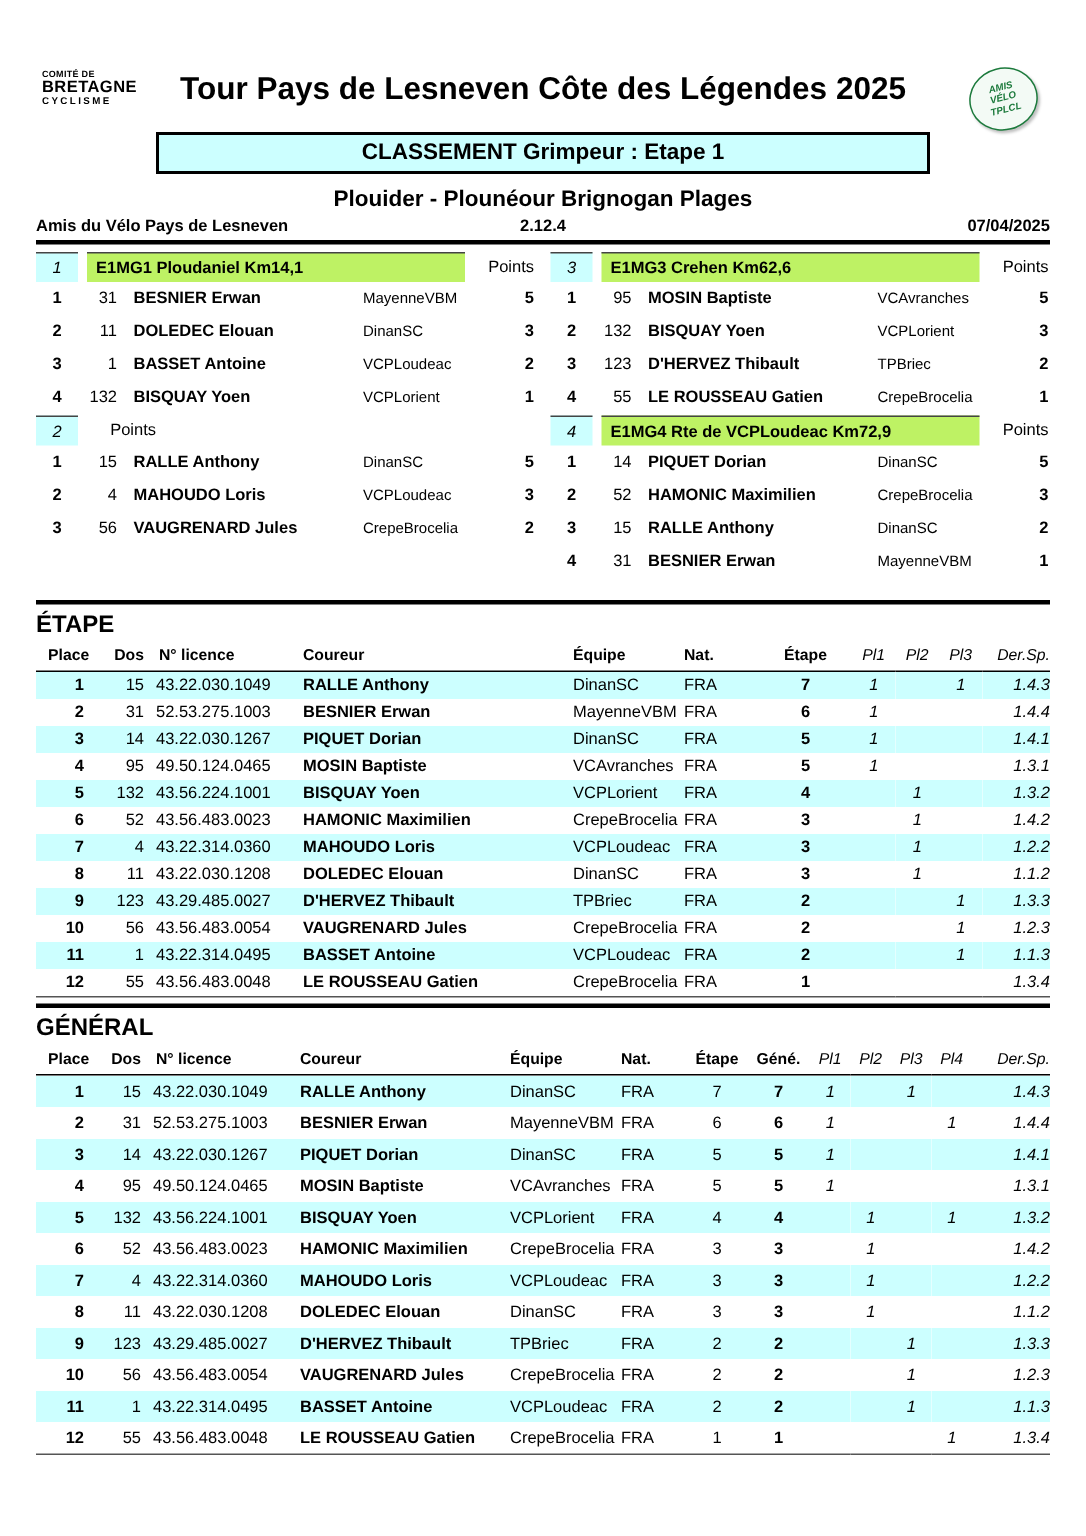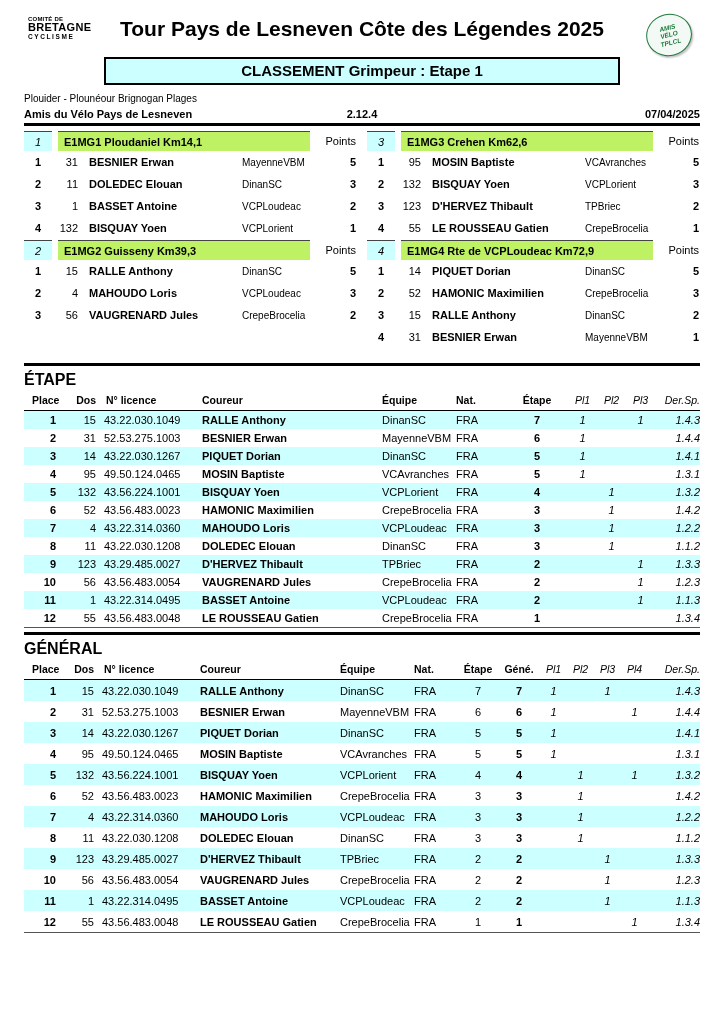--- a/index.html
+++ b/index.html
@@ -4,42 +4,42 @@
 <title>Classement Grimpeur</title>
 <style>
   html,body { margin:0; padding:0; background:#e8e8e8; }
   .page {
     position:relative; width:724px; height:1024px; margin:0 auto;
     background:#ffffff; color:#000;
     font-family:"Liberation Sans", sans-serif;
     overflow:hidden;
   }
   
-  .hdr { padding:14px 24px 0; }
+  .hdr { padding:31px 24px 0;margin-top:14px; }
   .hdr-top { position:relative; min-height:38px; }
   .logo { position:absolute; left:4px; top:2px; line-height:1.05; }
   .logo .l1 { font-size:6px; letter-spacing:.2px; font-weight:bold; }
   .logo .l2 { font-size:11px; font-weight:bold; letter-spacing:.3px; }
   .logo .l3 { font-size:6.5px; font-weight:bold; letter-spacing:1.6px; }
   .page-title { text-align:center; font-size:21px; font-weight:bold; padding-top:3px; }
   .badge { position:absolute; right:6px; top:0; width:48px; height:44px; }
   .badge-oval {
     width:44px; height:40px; border-radius:50%;
     border:1.5px solid #1c7a3c; background:#f3faf5;
     transform:rotate(-14deg);
     display:flex; flex-direction:column; align-items:center; justify-content:center;
     box-shadow:1px 2px 2px rgba(0,0,0,.25);
   }
   .badge-oval span { color:#1c7a3c; font-style:italic; font-weight:bold; font-size:6.5px; line-height:1.1; }
   .banner {
     margin:5px auto 0; width:516px; box-sizing:border-box;
     border:2px solid #000; background:#CCFFFF;
     text-align:center; font-weight:bold; font-size:15px; padding:3px 0 4px;
   }
-  .subtitle { text-align:left; font-weight:normal; font-size:10px; margin-top:8px; }
+  .subtitle { text-align:center; font-weight:bold; font-size:15px; margin-top:8px; }
   .inforow { display:flex; margin-top:4px; font-weight:bold; font-size:11px; align-items:baseline; }
   .inforow .left { flex:1; text-align:left; }
   .inforow .mid  { flex:1; text-align:center; }
   .inforow .right{ flex:1; text-align:right; }
   .rule-thick { height:3px; background:#000; margin:3px 24px 0; }
   
   .sprints { display:flex; gap:10px; margin:5px 24px 0; }
   .sprint-col { flex:1; display:flex; flex-direction:column; }
   .sprint-block { margin-bottom:1px; }
   .sprint-hdr { display:flex; height:20px; font-size:11px; }
@@ -151,21 +151,20 @@
             <span class="dos">132</span>
             <span class="nm">BISQUAY Yoen</span>
             <span class="club">VCPLorient</span>
             <span class="p">1</span>
           </div>
         </div>
         <div class="sprint-block">
           <div class="sprint-hdr">
             <span class="num">2</span>
             <span class="gap"></span>
-            <span class="name">E1MG2 Guisseny Km39,3</span>
             <span class="pts">Points</span>
           </div>
           <div class="sprint-row">
             <span class="pl">1</span>
             <span class="dos">15</span>
             <span class="nm">RALLE Anthony</span>
             <span class="club">DinanSC</span>
             <span class="p">5</span>
           </div>
           <div class="sprint-row">

